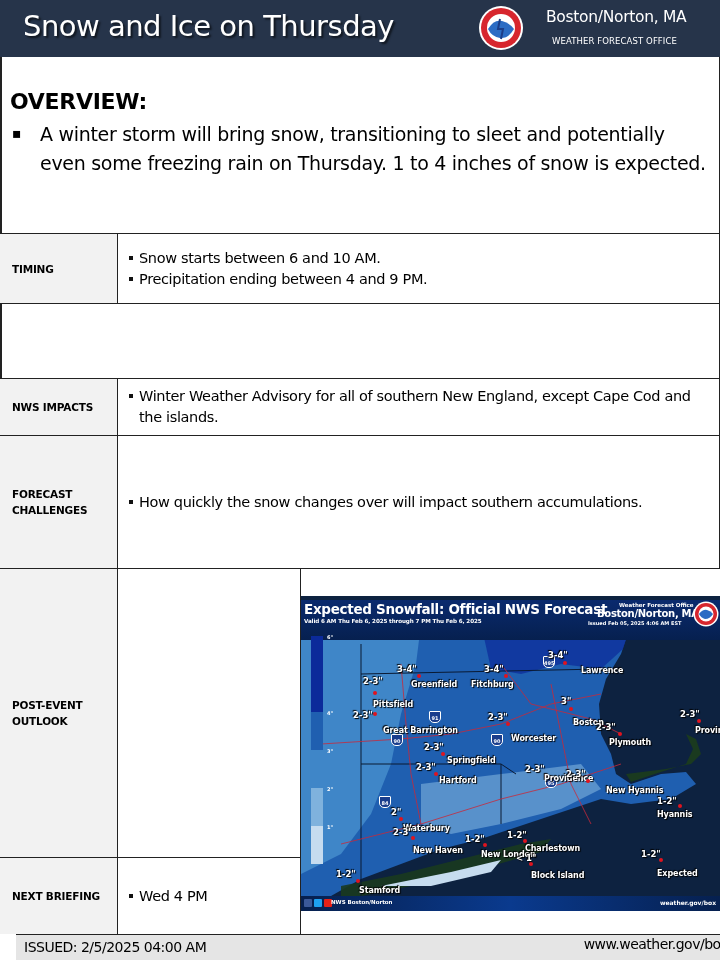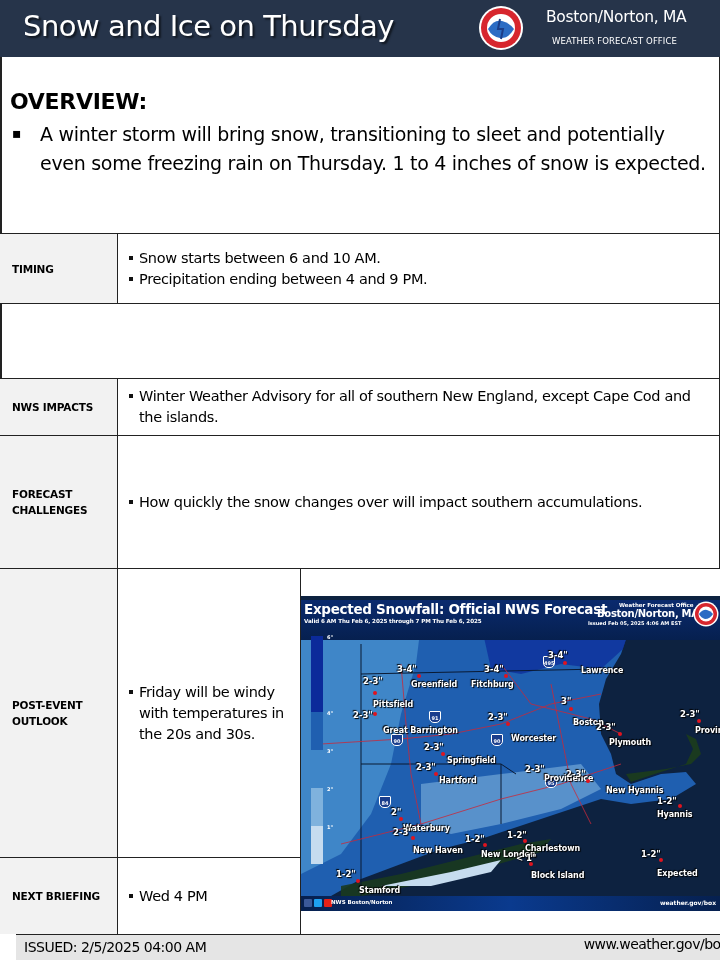--- a/index.html
+++ b/index.html
@@ -115,23 +115,20 @@
 
 <div class="row row-challenges">
   <div class="row-label">FORECAST CHALLENGES</div>
   <div class="row-content">
     <div class="bullet-line">How quickly the snow changes over will impact southern accumulations.</div>
   </div>
 </div>
 
 <div class="row row-post">
   <div class="row-label">POST-EVENT OUTLOOK</div>
-  <div class="row-content">
-    <div class="bullet-line">Friday will be windy with temperatures in the 20s and 30s.</div>
-  </div>
 </div>
 
 <div class="row row-next">
   <div class="row-label">NEXT BRIEFING</div>
   <div class="row-content">
     <div class="bullet-line">Wed 4 PM</div>
   </div>
 </div>
 
 <div class="map-col"></div>

